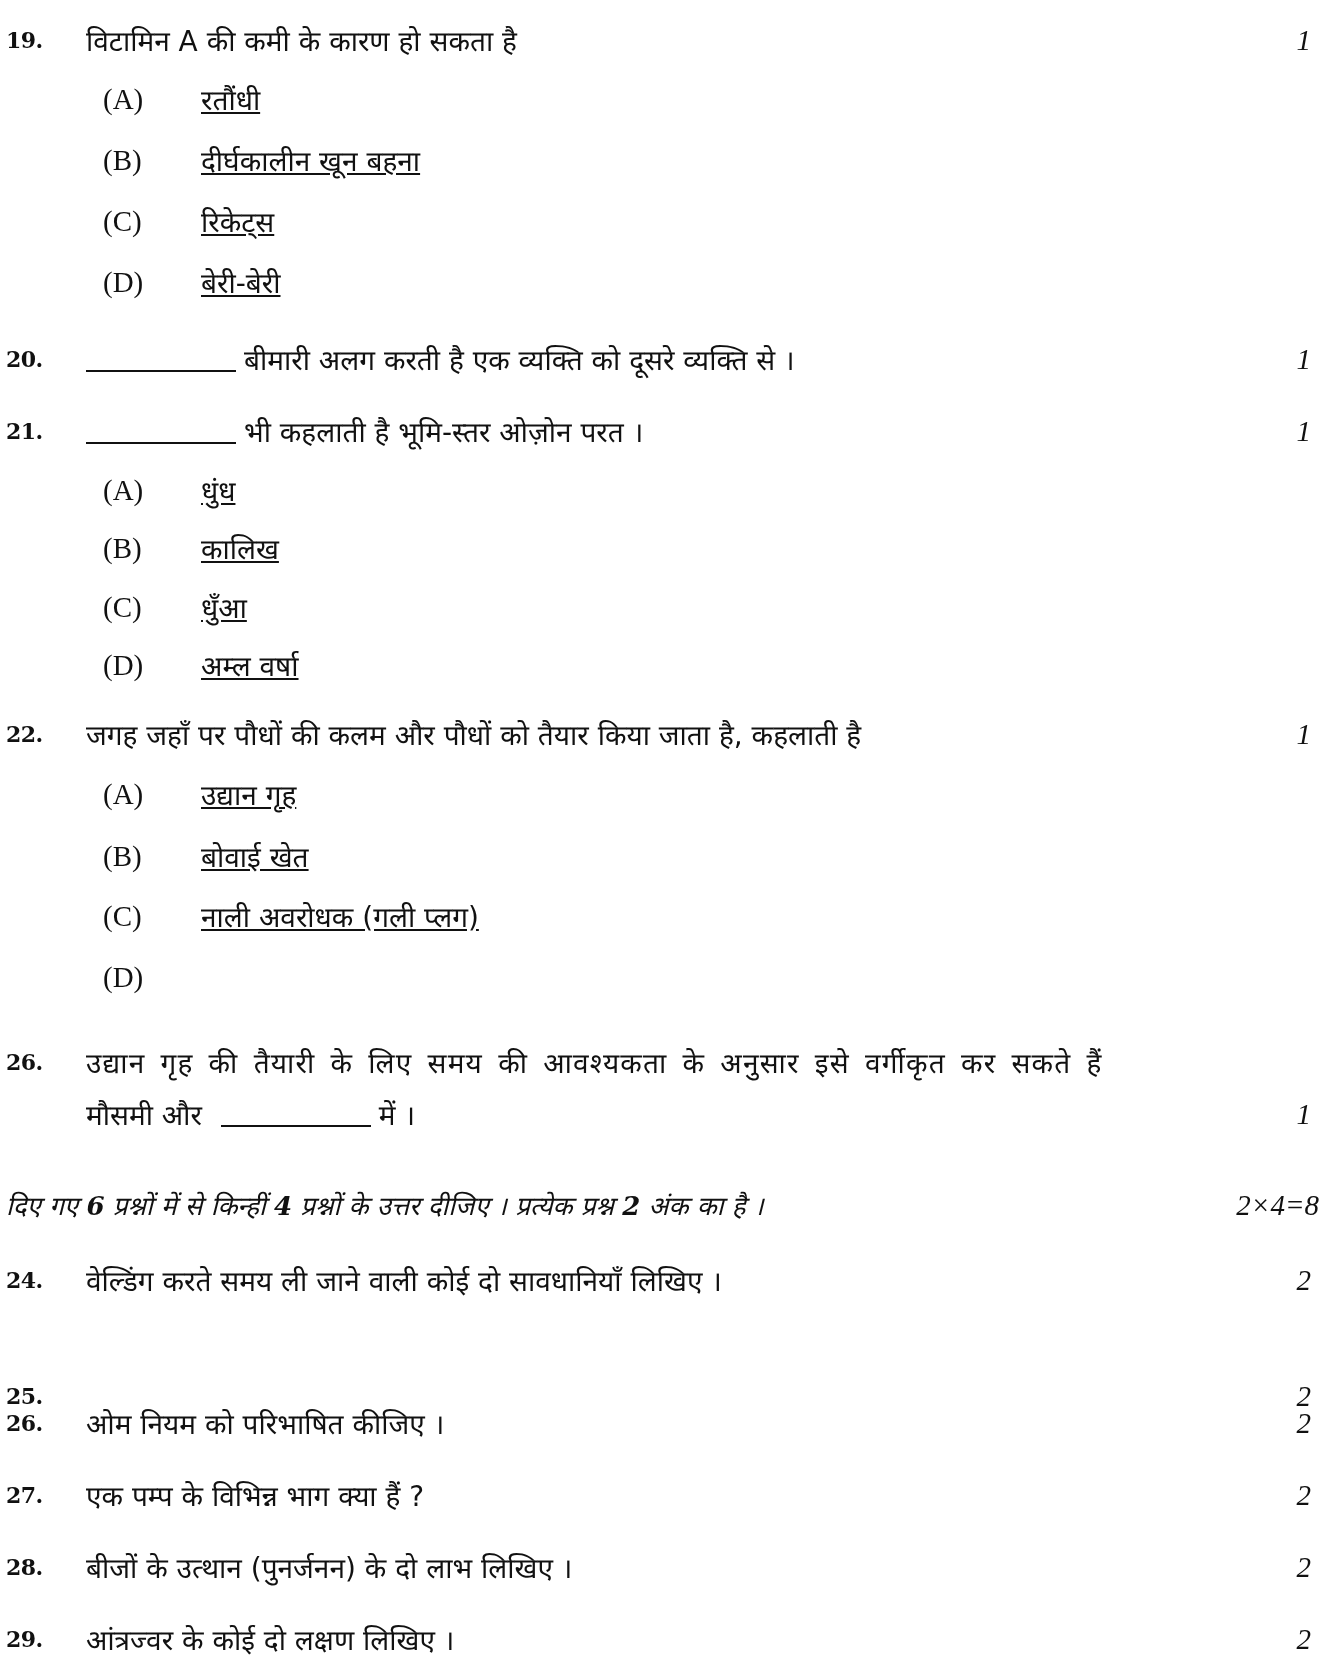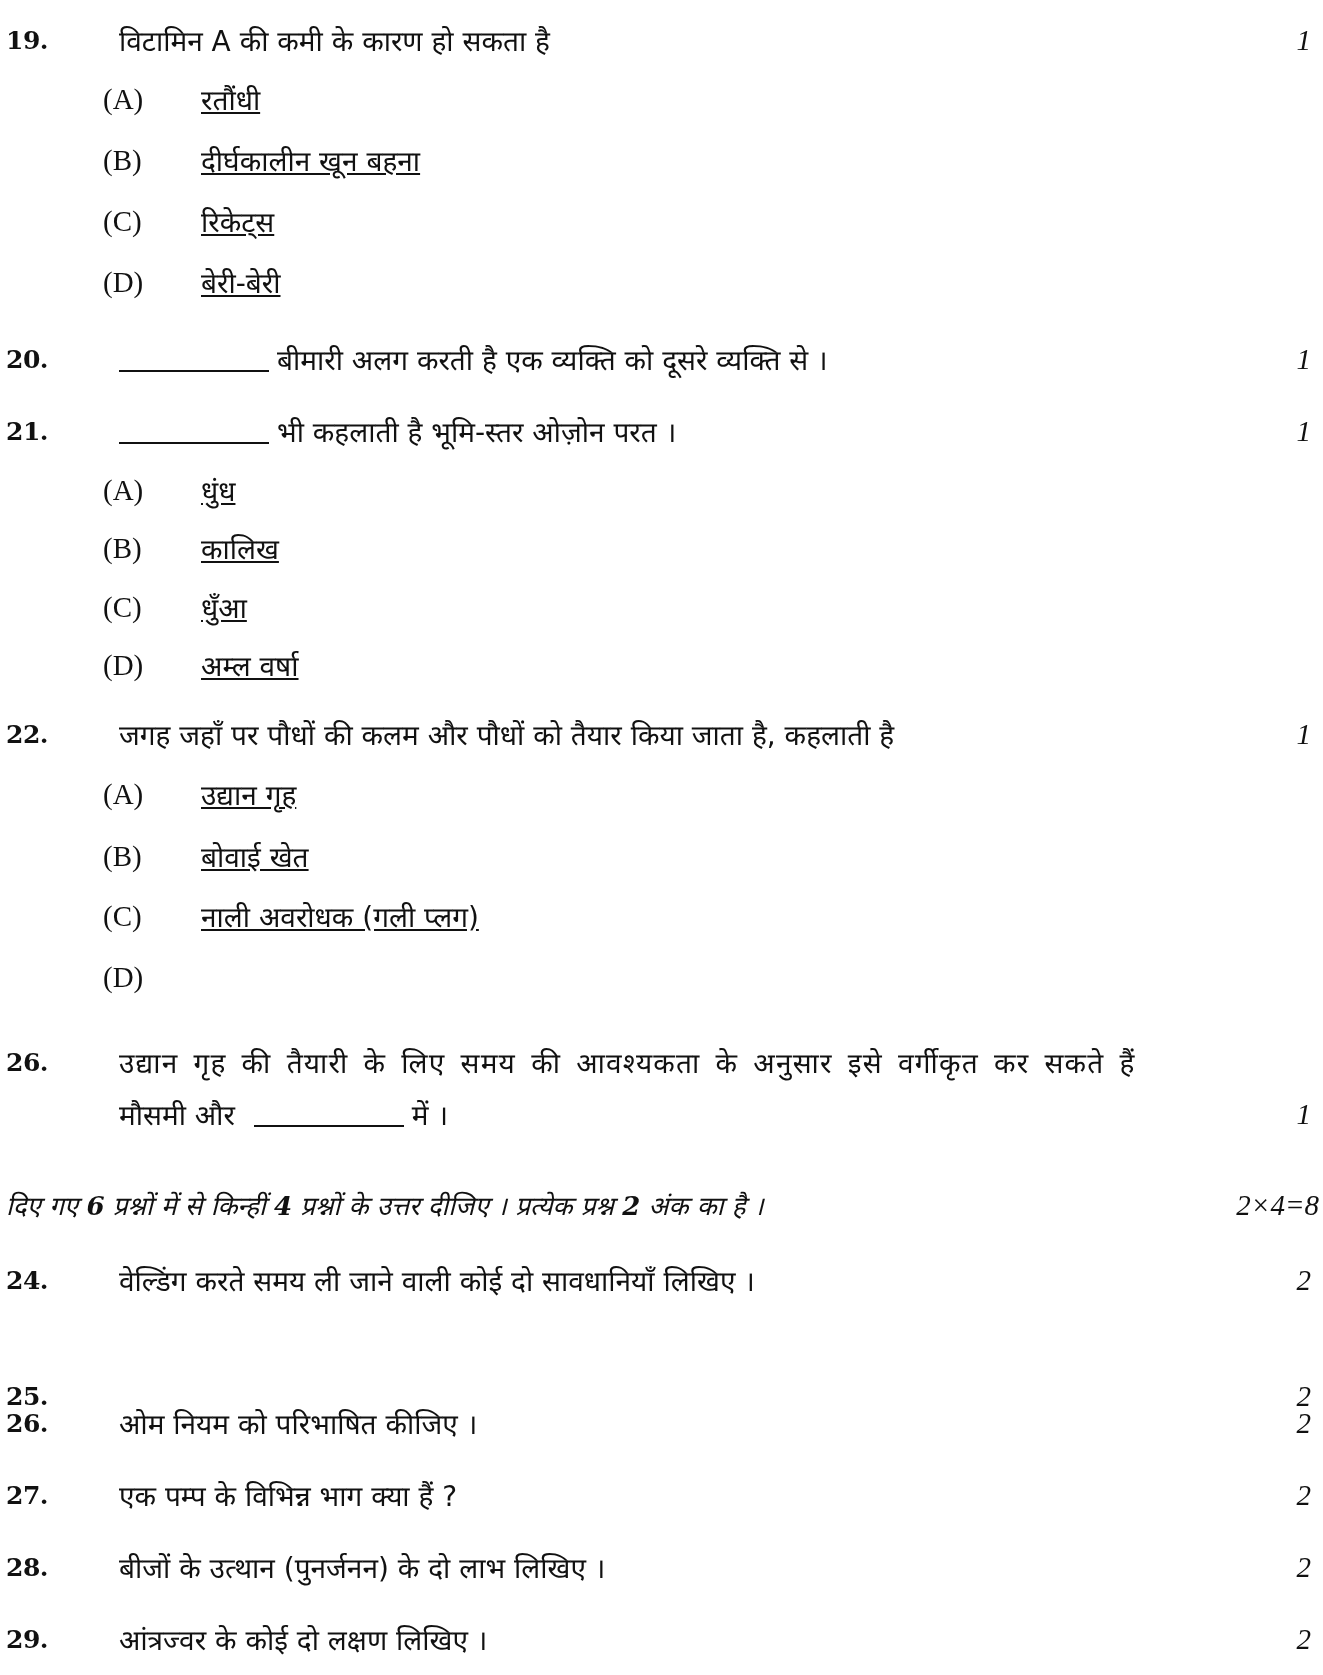--- a/index.html
+++ b/index.html
@@ -28,26 +28,26 @@
       width: 1323px;
       height: 44px;
       display: flex;
       align-items: center;
     }
     .qnum {
       position: absolute;
       left: 6px;
       font-family: "DejaVu Serif", "Liberation Serif", serif;
       font-weight: bold;
-      font-size: 25px;
+      font-size: 22px;
       letter-spacing: -0.5px;
     }
     .qtext {
       position: absolute;
-      left: 119px;
+      left: 86px;
       font-family: "DejaVu Sans", "Liberation Sans", sans-serif;
       font-size: 28px;
       white-space: nowrap;
     }
     .marks {
       position: absolute;
       right: 12px;
       font-family: "Liberation Serif", "DejaVu Serif", serif;
       font-style: italic;
       font-size: 29px;

